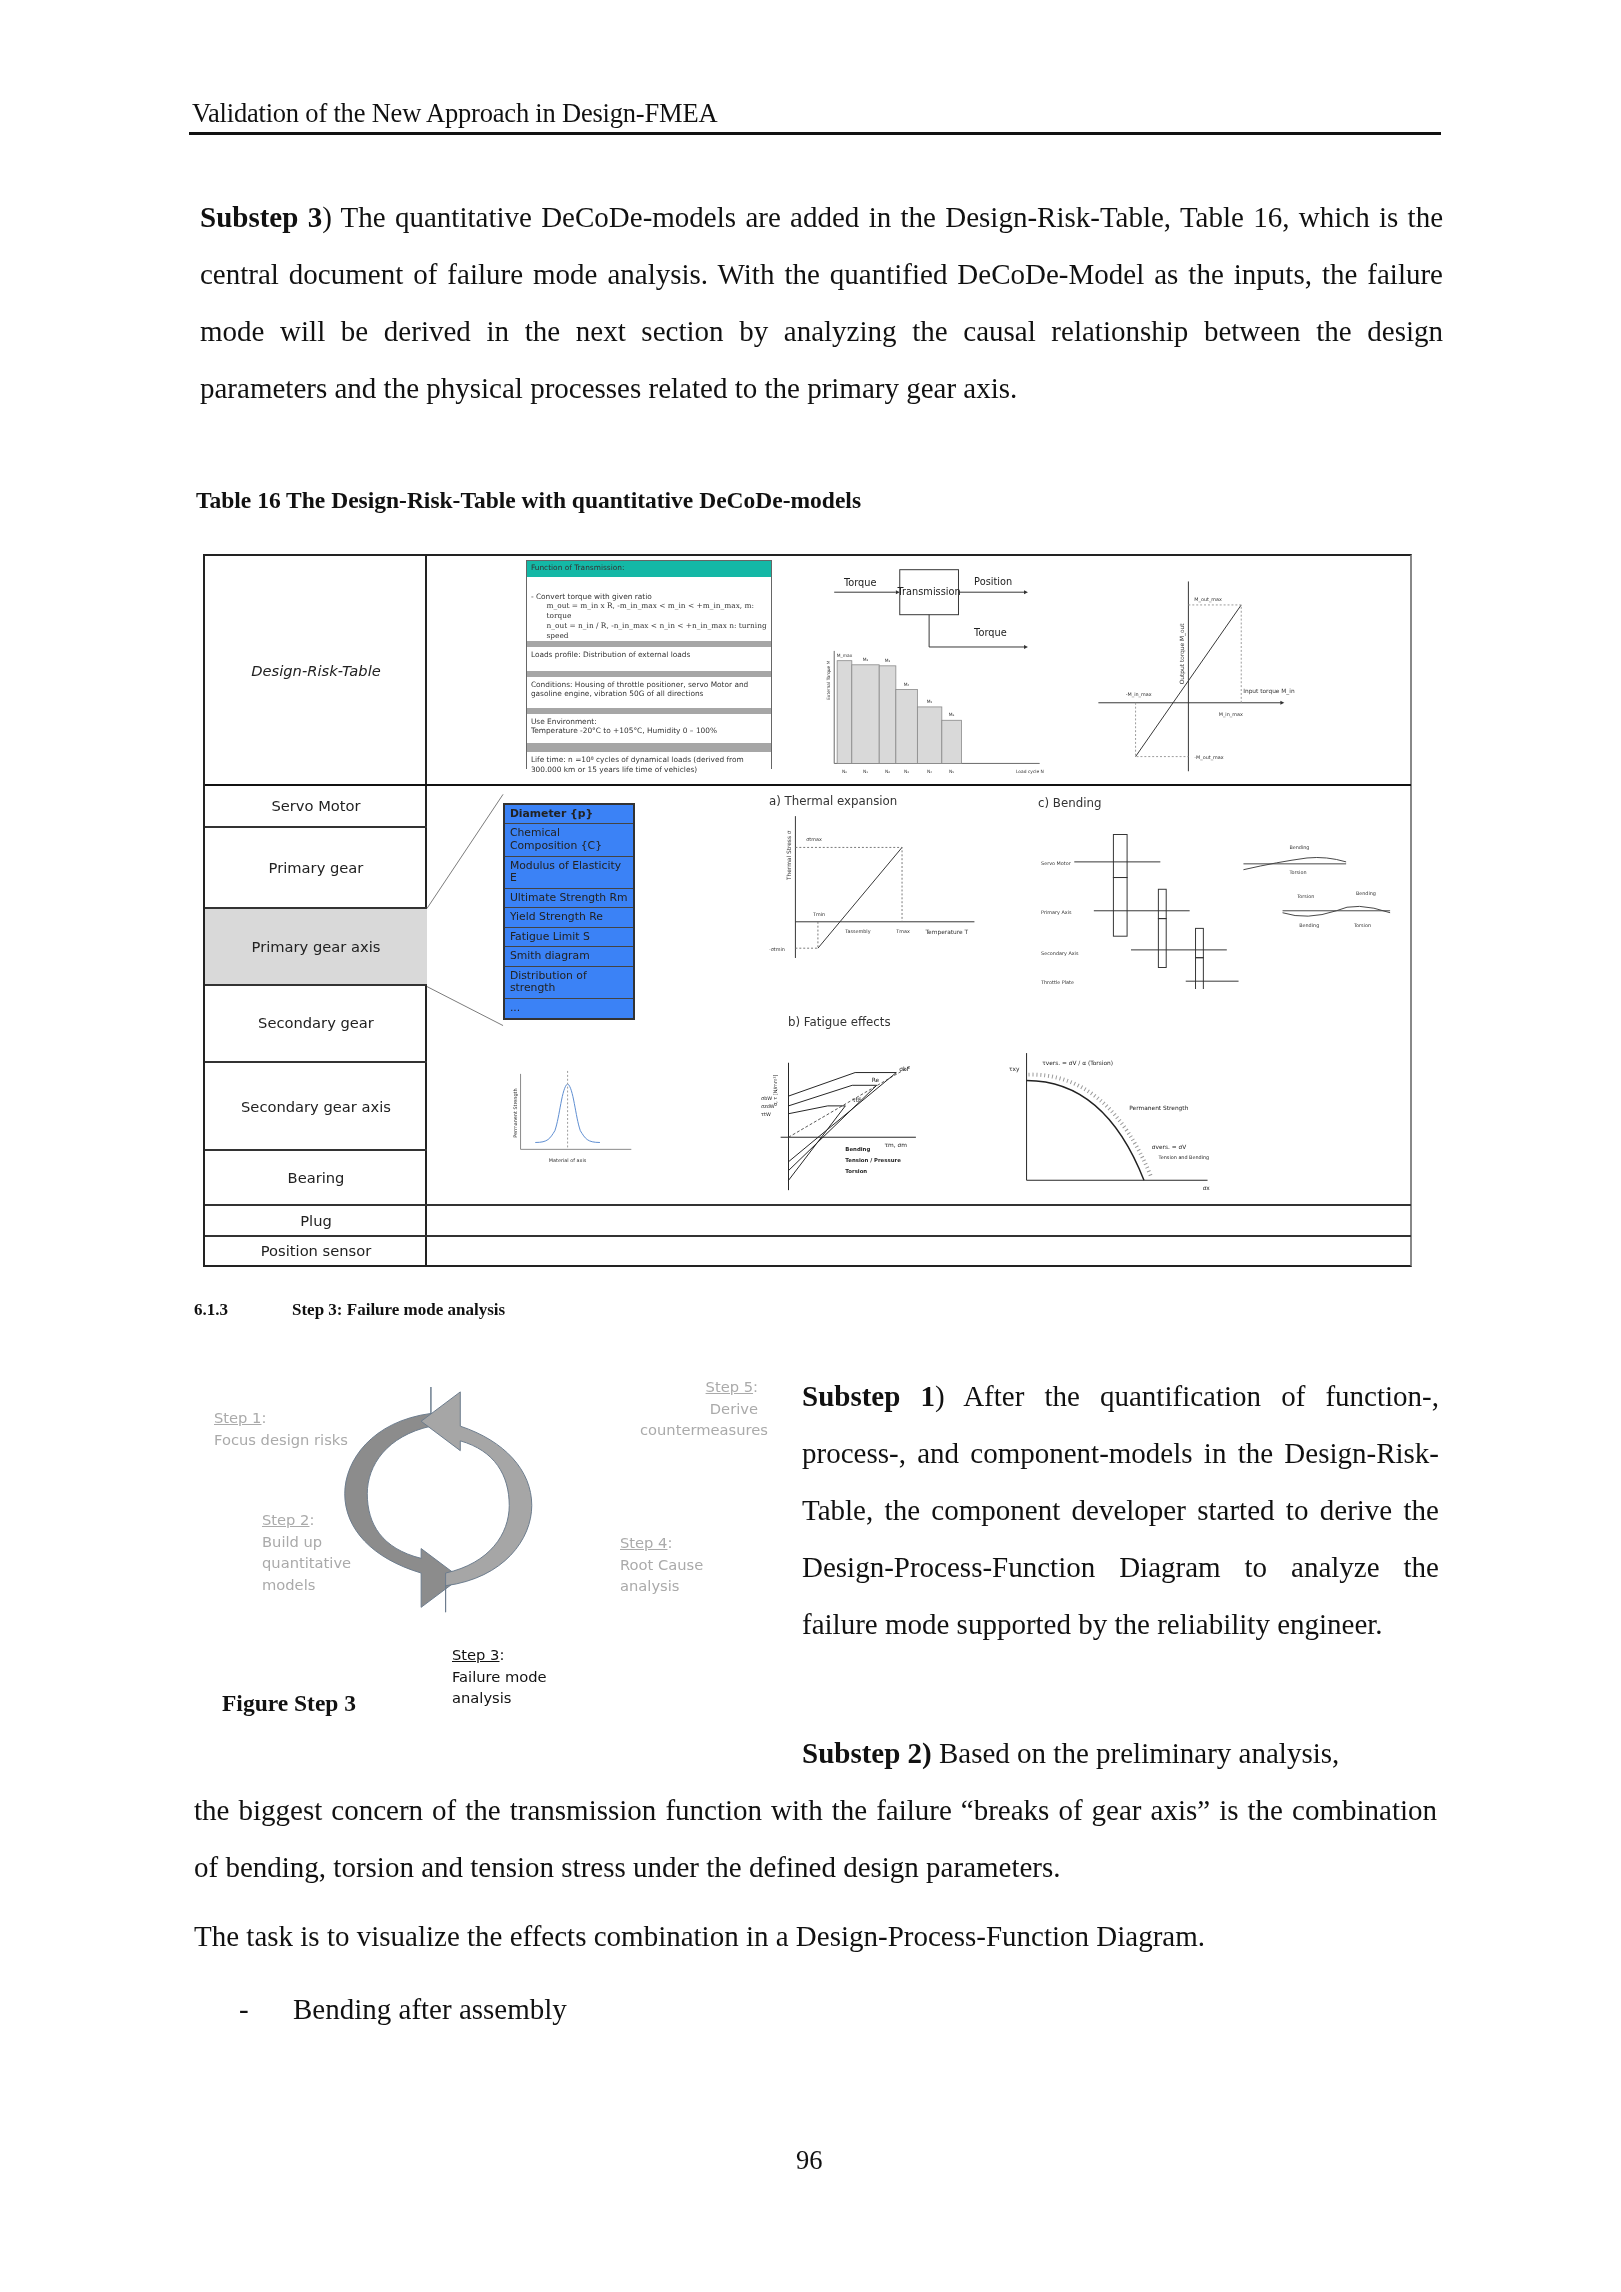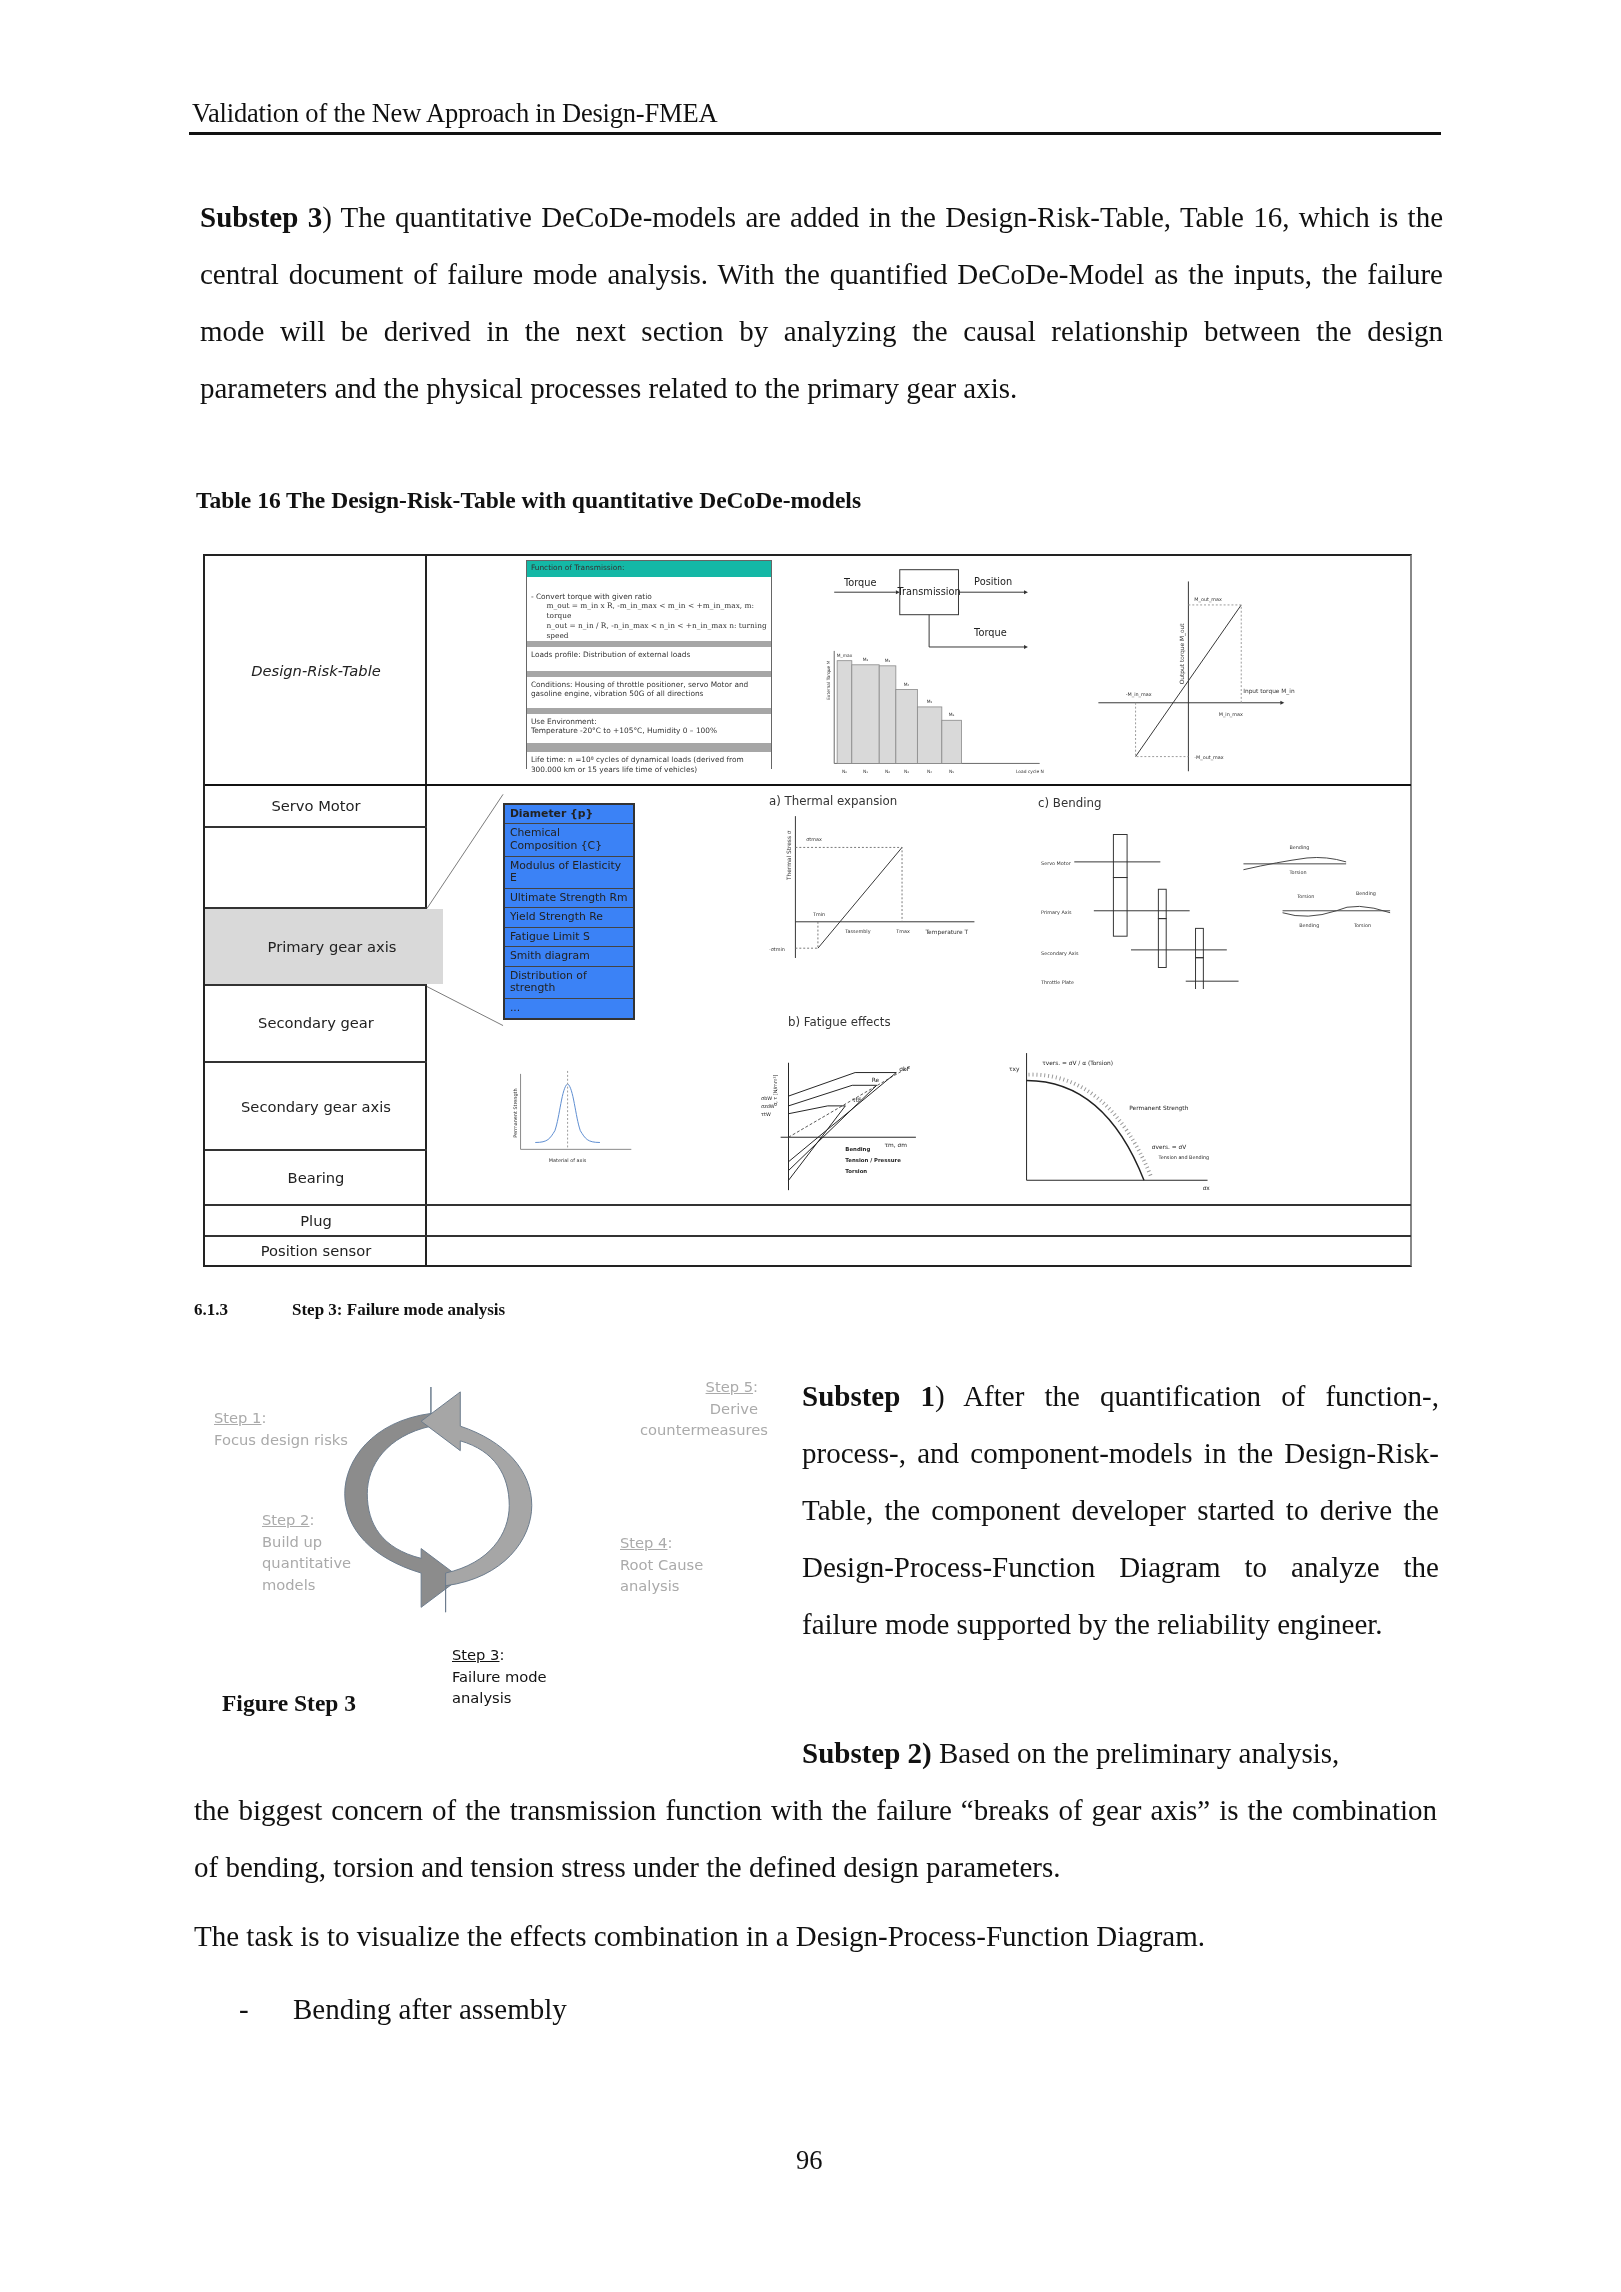--- a/index.html
+++ b/index.html
@@ -13,21 +13,21 @@
   .caption { font-weight:bold; font-size:23.5px; }
   .sec-head { font-weight:bold; font-size:17px; }
   .sec-head .num { display:inline-block; width:98px; }
   
   .drt { left:203px; top:554px; width:1209px; height:713px; border:2px solid #222; border-right:2.9px solid #888; box-sizing:border-box; }
   .drt .hline { position:absolute; left:0; height:2px; background:#333; }
   .drt .vline { position:absolute; top:0; width:2px; background:#222; }
   .rowlbl { position:absolute; left:0; width:222px; display:flex; align-items:center; justify-content:center;
             font-family:"DejaVu Sans", sans-serif; font-size:14.7px; color:#222; text-align:center; }
   .rowlbl.italic { font-style:italic; font-size:14.7px; }
-  .rowlbl.hl { background:#d9d9d9;padding-left:16px; }
+  .rowlbl.hl { background:#d9d9d9; }
   .ft-box { left:321px; top:3.9px; width:246px; height:209px; border:1px solid #666; box-sizing:border-box; font-family:"DejaVu Sans", sans-serif; font-size:7.4px; color:#333; }
   .ft-box .bar { background:#a6a6a6; height:5.9px; }
   .ft-box .hdr { background:#14b8a6; padding:2px 3.9px; height:15.7px; box-sizing:border-box; }
   .ft-box .cell { padding:2.9px 3.9px; background:#fff; line-height:9.8px; }
   .param-box { left:78px; top:17px; width:132px; border:2px solid #333; box-sizing:border-box; font-family:"DejaVu Sans", sans-serif; font-size:10.8px; color:#222; background:#3b82f6; }
   .param-box .p { border-bottom:1px solid #444; padding:2.9px 4.9px; line-height:12.7px; }
   .param-box .p:last-child { border-bottom:none; }
   .dlabel { font-family:"DejaVu Sans", sans-serif; color:#333; position:absolute; white-space:nowrap; }
   svg text { font-family:"DejaVu Sans", sans-serif; }
   .step { position:absolute; font-family:"DejaVu Sans", sans-serif; font-size:14.7px; line-height:21.6px; color:#aaa; }
@@ -55,20 +55,21 @@
   <div class="hline" style="top:270px; width:222px;"></div>
   <div class="hline" style="top:351px; width:222px;"></div>
   <div class="hline" style="top:428px; width:222px;"></div>
   <div class="hline" style="top:505px; width:222px;"></div>
   <div class="hline" style="top:593px; width:222px;"></div>
   <div class="hline" style="top:648px; width:1206px;"></div>
   <div class="hline" style="top:679px; width:1206px;"></div>
 
   <div class="rowlbl italic" style="top:0; height:228px;">Design-Risk-Table</div>
   <div class="rowlbl" style="top:230px; height:39px;">Servo Motor</div>
+  <div class="rowlbl" style="top:272px; height:79px;">Primary gear</div>
   <div class="rowlbl hl" style="top:353px; height:75px;">Primary gear axis</div>
   <div class="rowlbl" style="top:434px; height:65px;">Secondary gear</div>
   <div class="rowlbl" style="top:507px; height:86px;">Secondary gear axis</div>
   <div class="rowlbl" style="top:595px; height:53px;">Bearing</div>
   <div class="rowlbl" style="top:650px; height:29px;">Plug</div>
   <div class="rowlbl" style="top:681px; height:27.4px;">Position sensor</div>
 
   <div class="abs ft-box">
     <div class="hdr">Function of Transmission:</div>
     <div class="cell" style="height:47px; padding-top:15px;">

